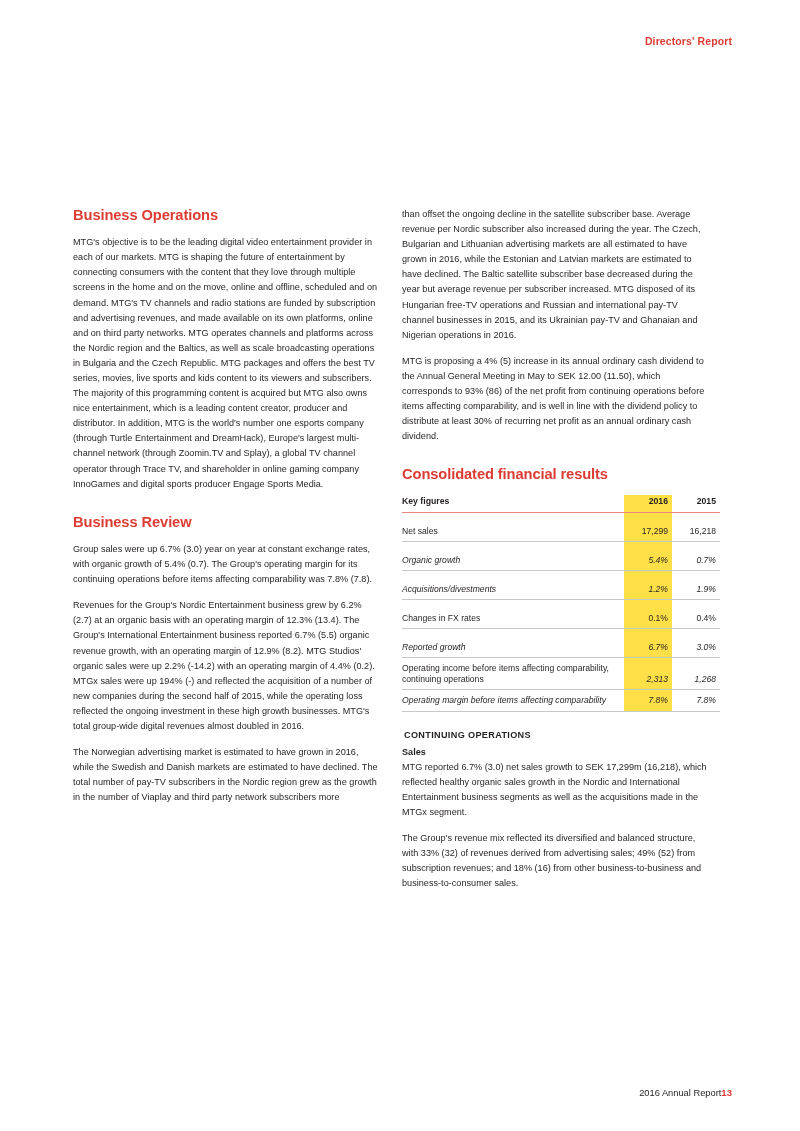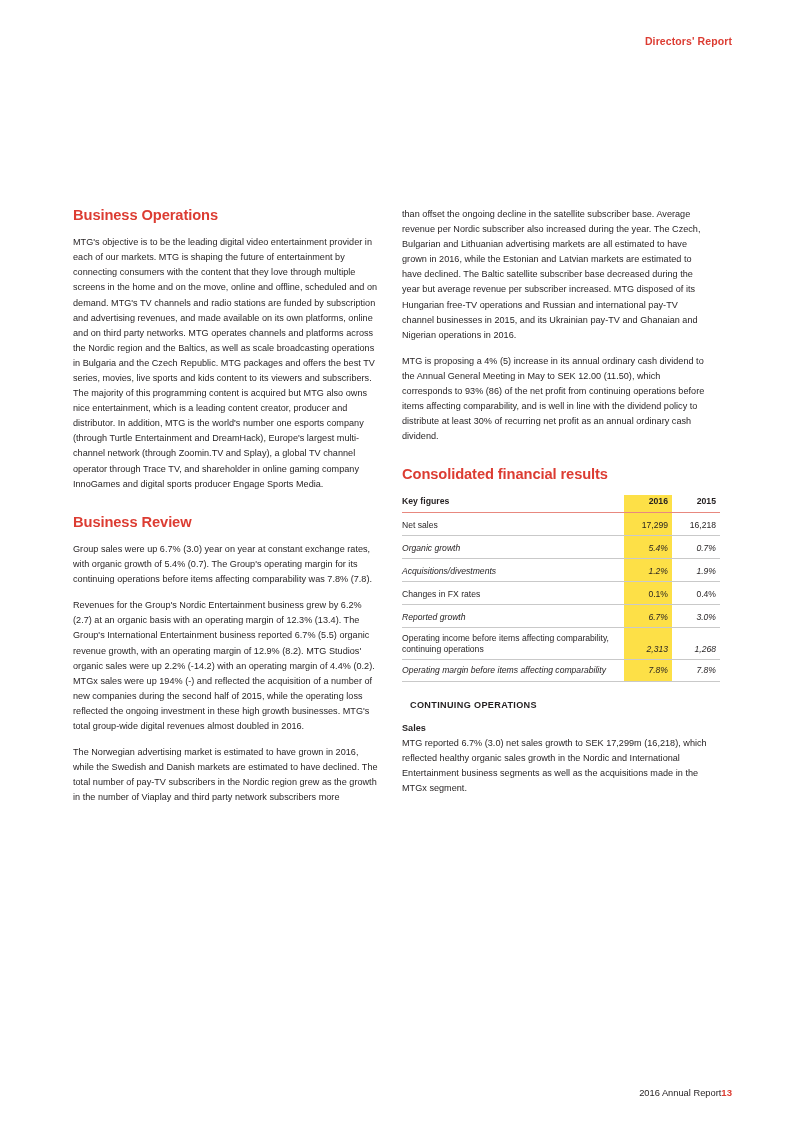--- a/index.html
+++ b/index.html
@@ -92,41 +92,41 @@
     font-size: 8.7px;
     padding-bottom: 5px;
     border-bottom: 1.3px solid #e8887f;
     text-align: left;
     line-height: 12px;
   }
   .kf-table thead th.num { text-align: right; padding-right: 4px; }
 
   .kf-table tbody td {
     border-bottom: 0.8px solid #c9c9c9;
-    padding-top: 7px;
+    padding-top: 13px;
     padding-bottom: 3.5px;
     line-height: 11.5px;
   }
   .kf-table tbody td.num {
     text-align: right;
     padding-right: 4px;
     white-space: nowrap;
   }
   .kf-table tr.italic td { font-style: italic; }
   .kf-table td.tall { line-height: 11.3px; }
   .kf-table tr.two-line td { padding-top: 5px; padding-bottom: 4px; }
 
   .hl { background: #fde047; }
 
   
   .subhead {
     font-size: 9.1px;
     font-weight: bold;
     letter-spacing: 0.35px;
-    margin: 8px;
+    margin: 2px;
     line-height: 15px;
   }
   .subhead2 {
     font-size: 9.1px;
     font-weight: bold;
     margin: 0 0 0 0;
     line-height: 15px;
     letter-spacing: 0.02px;
   }
 
@@ -229,20 +229,21 @@
           </tr>
         </tbody>
       </table>
 
       <div class="subhead">CONTINUING OPERATIONS</div>
 
       <div class="subhead2">Sales</div>
 
       <p class="body-text">MTG reported 6.7% (3.0) net sales growth to SEK 17,299m (16,218), which reflected healthy organic sales growth in the Nordic and International Entertainment business segments as well as the acquisitions made in the MTGx segment.</p>
 
+      <p class="body-text">The Group's revenue mix reflected its diversified and balanced structure, with 33% (32) of revenues derived from advertising sales; 49% (52) from subscription revenues; and 18% (16) from other business-to-business and business-to-consumer sales.</p>
     </div>
   </div>
 
   <div class="footer">
     <span>2016 Annual Report</span>
     <span class="pagenum">13</span>
   </div>
 
 </div>
 

